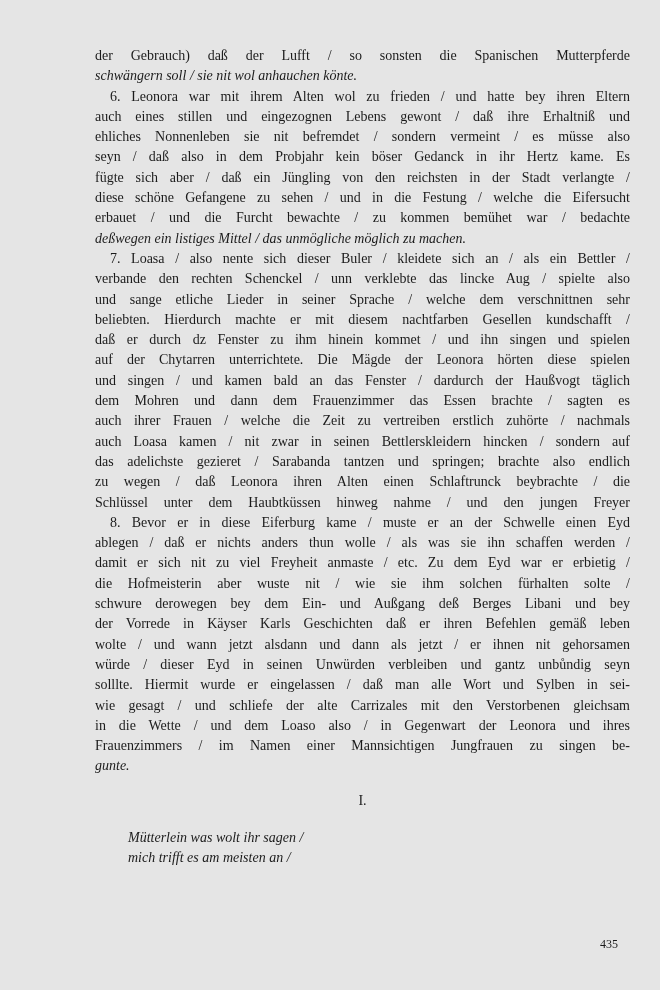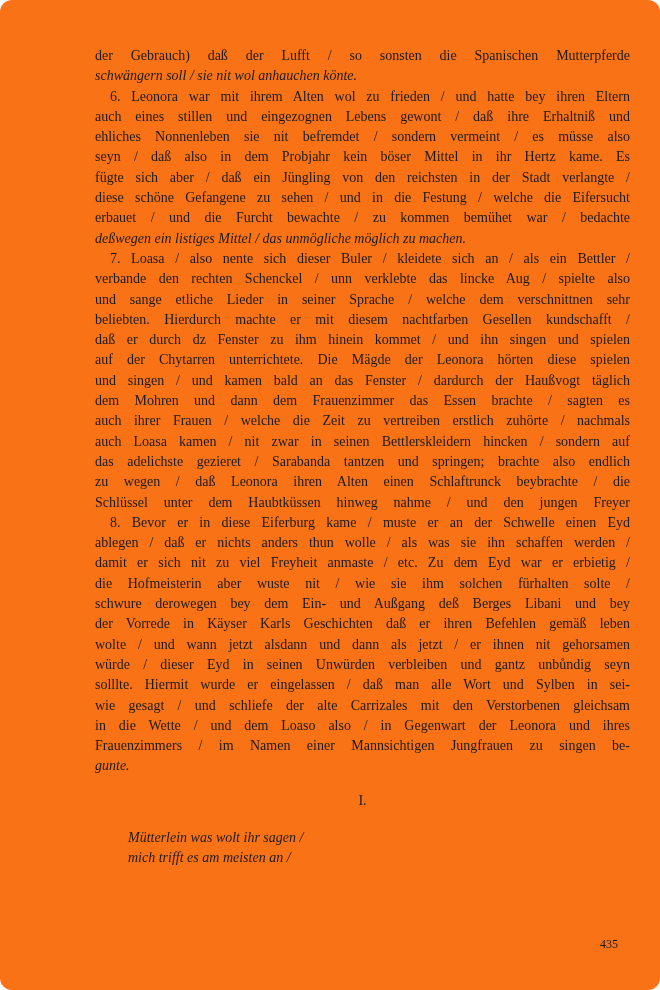--- a/index.html
+++ b/index.html
@@ -4,25 +4,24 @@
 <style>
   html, body {
     margin: 0;
     padding: 0;
     background: #ffffff;
   }
   .page {
     position: relative;
     width: 660px;
     height: 990px;
-    background: #f97316;
+    background: #e5e5e5;
     overflow: hidden;
     font-family: "Liberation Serif", "DejaVu Serif", serif;
     color: #1b1b1b;
-    border-radius: 12px;
   }
   .text-block {
     position: absolute;
     left: 95px;
     top: 46px;
     width: 535px;
   }
   .line {
     font-size: 14px;
     line-height: 20.3px;
@@ -72,21 +71,21 @@
 <body>
 
 <div class="page">
   <div class="text-block">
     <div>
         <div class="line">der Gebrauch) daß der Lufft / so sonsten die Spanischen Mutterpferde</div>
         <div class="line para-end">schwängern soll / sie nit wol anhauchen könte.</div>
         <div class="line indent">6. Leonora war mit ihrem Alten wol zu frieden / und hatte bey ihren Eltern</div>
         <div class="line">auch eines stillen und eingezognen Lebens gewont / daß ihre Erhaltniß und</div>
         <div class="line">ehliches Nonnenleben sie nit befremdet / sondern vermeint / es müsse also</div>
-        <div class="line">seyn / daß also in dem Probjahr kein böser Mittel in ihr Hertz kame. Es</div>
+        <div class="line">seyn / daß also in dem Probjahr kein böser Gedanck in ihr Hertz kame. Es</div>
         <div class="line">fügte sich aber / daß ein Jüngling von den reichsten in der Stadt verlangte /</div>
         <div class="line">diese schöne Gefangene zu sehen / und in die Festung / welche die Eifersucht</div>
         <div class="line">erbauet / und die Furcht bewachte / zu kommen bemühet war / bedachte</div>
         <div class="line para-end">deßwegen ein listiges Mittel / das unmögliche möglich zu machen.</div>
         <div class="line indent">7. Loasa / also nente sich dieser Buler / kleidete sich an / als ein Bettler /</div>
         <div class="line">verbande den rechten Schenckel / unn verklebte das lincke Aug / spielte also</div>
         <div class="line">und sange etliche Lieder in seiner Sprache / welche dem verschnittnen sehr</div>
         <div class="line">beliebten. Hierdurch machte er mit diesem nachtfarben Gesellen kundschafft /</div>
         <div class="line">daß er durch dz Fenster zu ihm hinein kommet / und ihn singen und spielen</div>
         <div class="line">auf der Chytarren unterrichtete. Die Mägde der Leonora hörten diese spielen</div>

